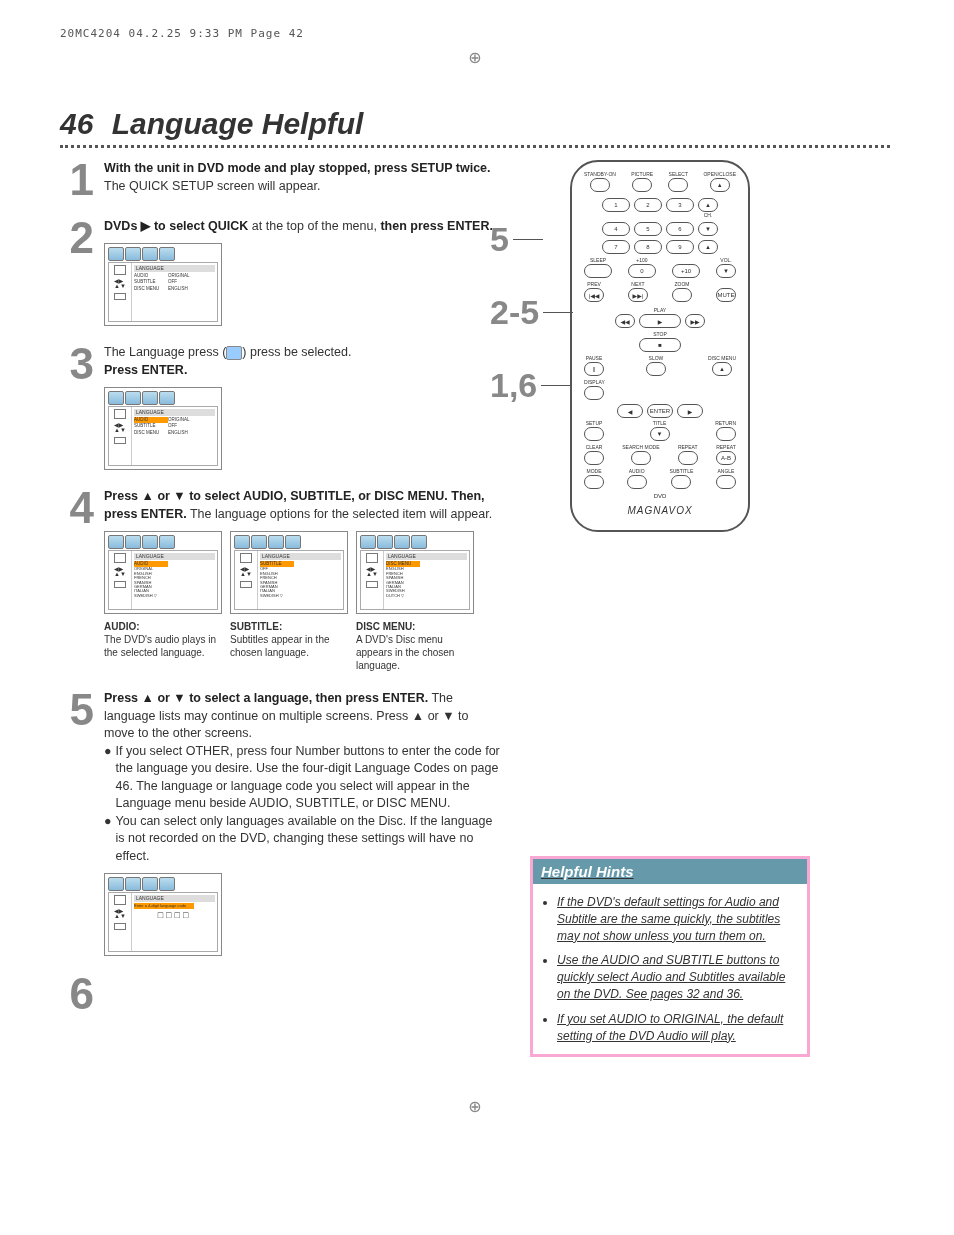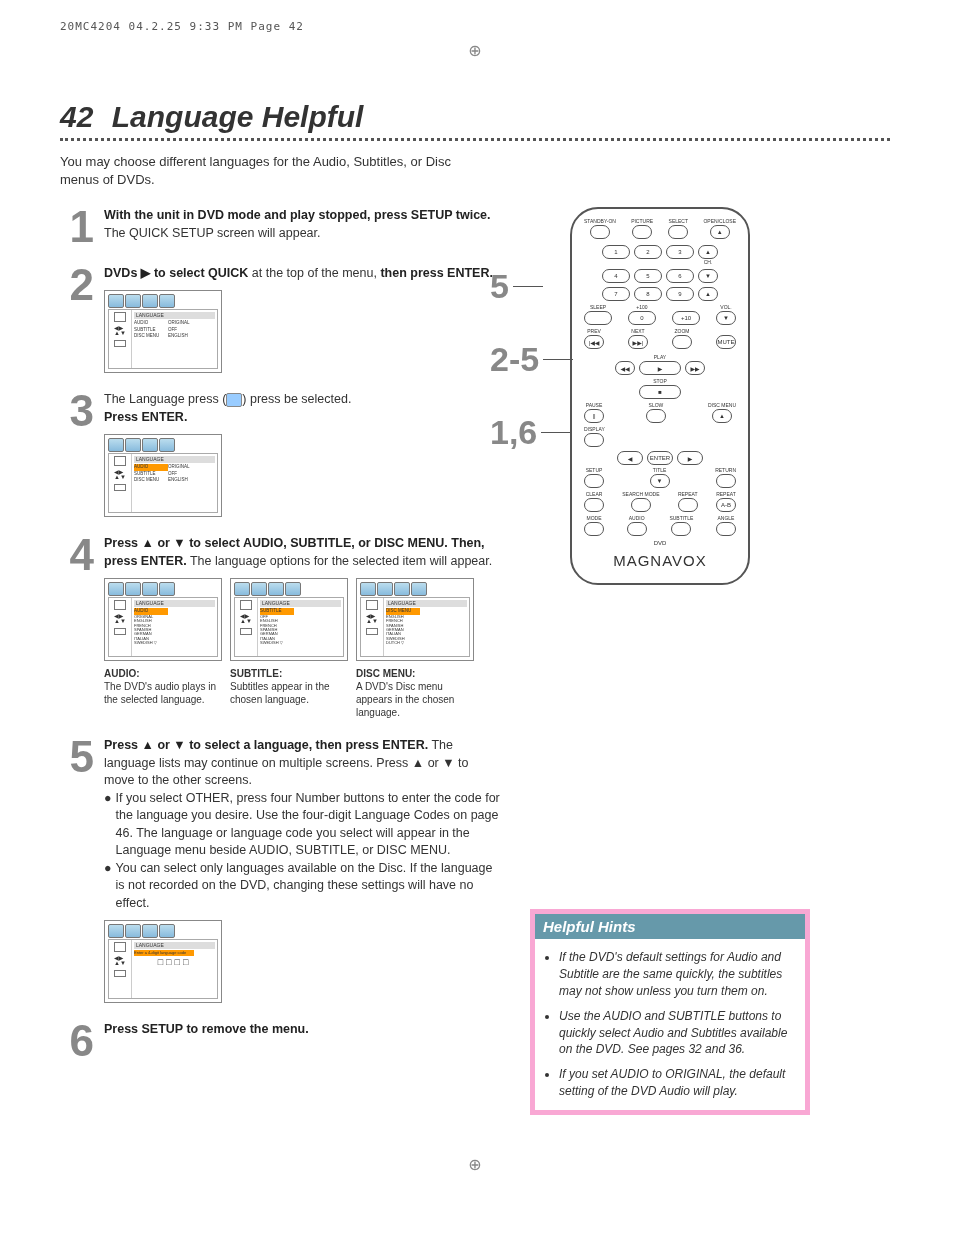--- a/index.html
+++ b/index.html
@@ -6,20 +6,21 @@
     font-family: "Helvetica", Arial, sans-serif;
     margin: 0;
     padding: 0;
     background: #fff;
     color: #333;
     width: 954px;
   }
   .page {
     padding: 20px 64px 40px 60px;
     position: relative;
+    margin-top: 7px;
   }
   .print-header {
     font-family: monospace;
     font-size: 11px;
     letter-spacing: 1px;
     color: #555;
     margin-bottom: 8px;
   }
   .crop-mark-top {
     text-align: center;
@@ -143,29 +144,30 @@
   .rbtn {
     border: 1px solid #555; border-radius: 10px;
     min-width: 18px; height: 12px;
     font-size: 6px;
     display: flex; align-items: center; justify-content: center;
     background: #fff;
   }
   .rbtn.oval { width: 26px; border-radius: 8px; }
   .rlbl { font-size: 5px; text-align: center; line-height: 1; }
   .rbtn-col { display:flex; flex-direction:column; align-items:center; gap:1px; }
-  .remote .brand { text-align:center; font-size: 15px; letter-spacing: 1px; margin-top: 6px; }
+  .remote .brand { text-align:center; font-size: 10px; letter-spacing: 1px; margin-top: 6px; font-style: italic; }
   .remote .dvd { text-align:center; font-size: 6px; margin-top: 4px; }
   .dpad { display:flex; justify-content:center; gap:4px; margin: 3px 0; }
   .dpad .rbtn { width: 24px; }
 
   .hints {
-    border: 5px solid #f9a8d4;
+    border: 3px solid #f9a8d4;
     margin-top: 324px;
     font-size: 12px;
+    text-decoration: underline;
   }
   .hints-title {
     font-style: italic;
     font-weight: bold;
     color: #fff;
     background: #69a;
     padding: 4px 8px;
     font-size: 15px;
   }
   .hints ul { margin: 10px 12px; padding-left: 12px; font-style: italic; line-height: 1.4; }
@@ -174,26 +176,25 @@
   .crop-bottom { text-align:center; font-size: 16px; color:#888; margin-top: 40px; }
 </style>
 </head>
 <body>
 
 <div class="page">
   <div class="print-header">20MC4204  04.2.25  9:33 PM  Page 42</div>
   <div class="crop-mark-top">⊕</div>
 
   <div class="title-row">
-    <span class="page-num">42</span>
+    <span class="page-num">46</span>
     <span>Language Helpful</span>
   </div>
   <div class="dotted"></div>
 
-  <div class="intro">You may choose different languages for the Audio, Subtitles, or Disc menus of DVDs.</div>
 
   <div class="columns">
     <div class="steps-col">
 
       <div class="step">
         <div class="step-num">1</div>
         <div class="step-body">
           <b>With the unit in DVD mode and play stopped, press SETUP twice.</b><span> The QUICK SETUP screen will appear.</span>
         </div>
       </div>
@@ -396,23 +397,20 @@
                   </div>
                 <div style="text-align:center;font-size:9px;letter-spacing:3px">□□□□</div>
               </div>
             </div>
           </div>
         </div>
       </div>
 
       <div class="step">
         <div class="step-num">6</div>
-        <div class="step-body">
-          <b>Press SETUP to remove the menu.</b>
-        </div>
       </div>
 
     </div>
 
     <div class="right-col">
       <div class="remote-callouts">
         <div class="co">
             <span>5</span>
             <span class="line"></span>
           </div>

